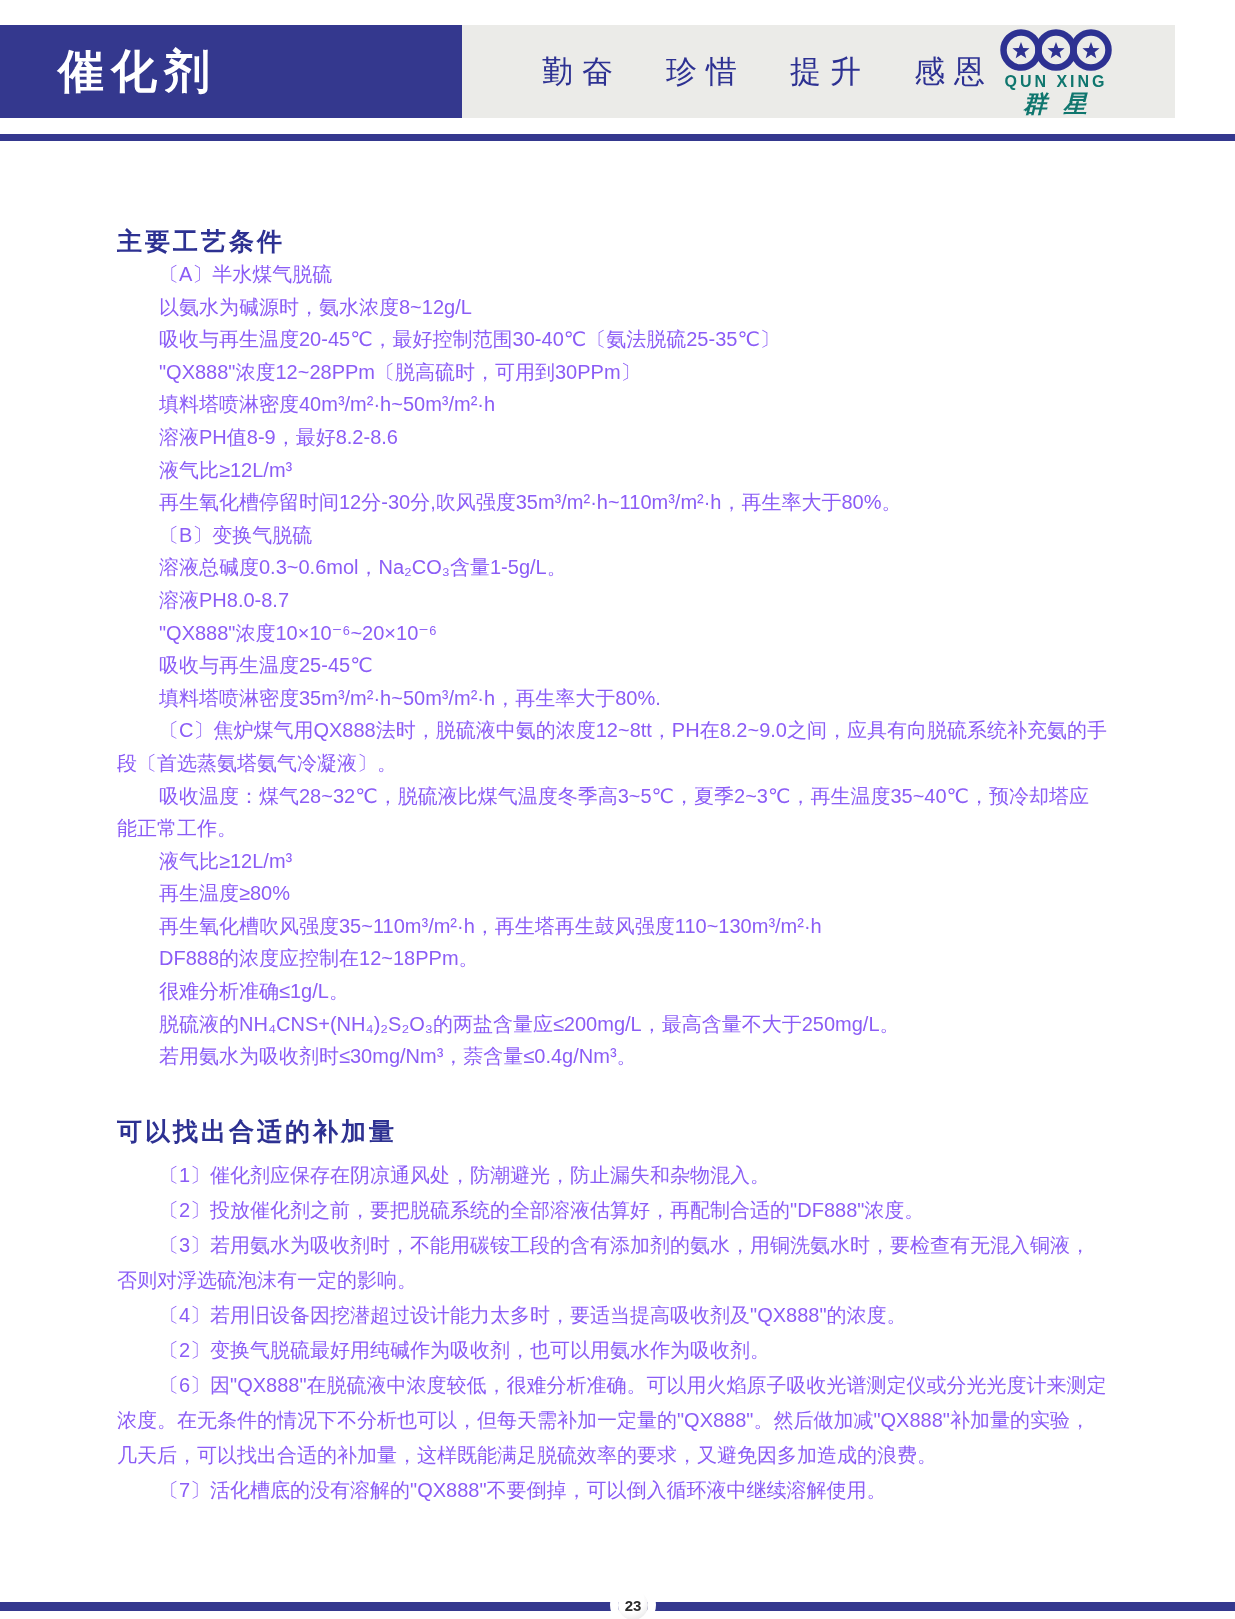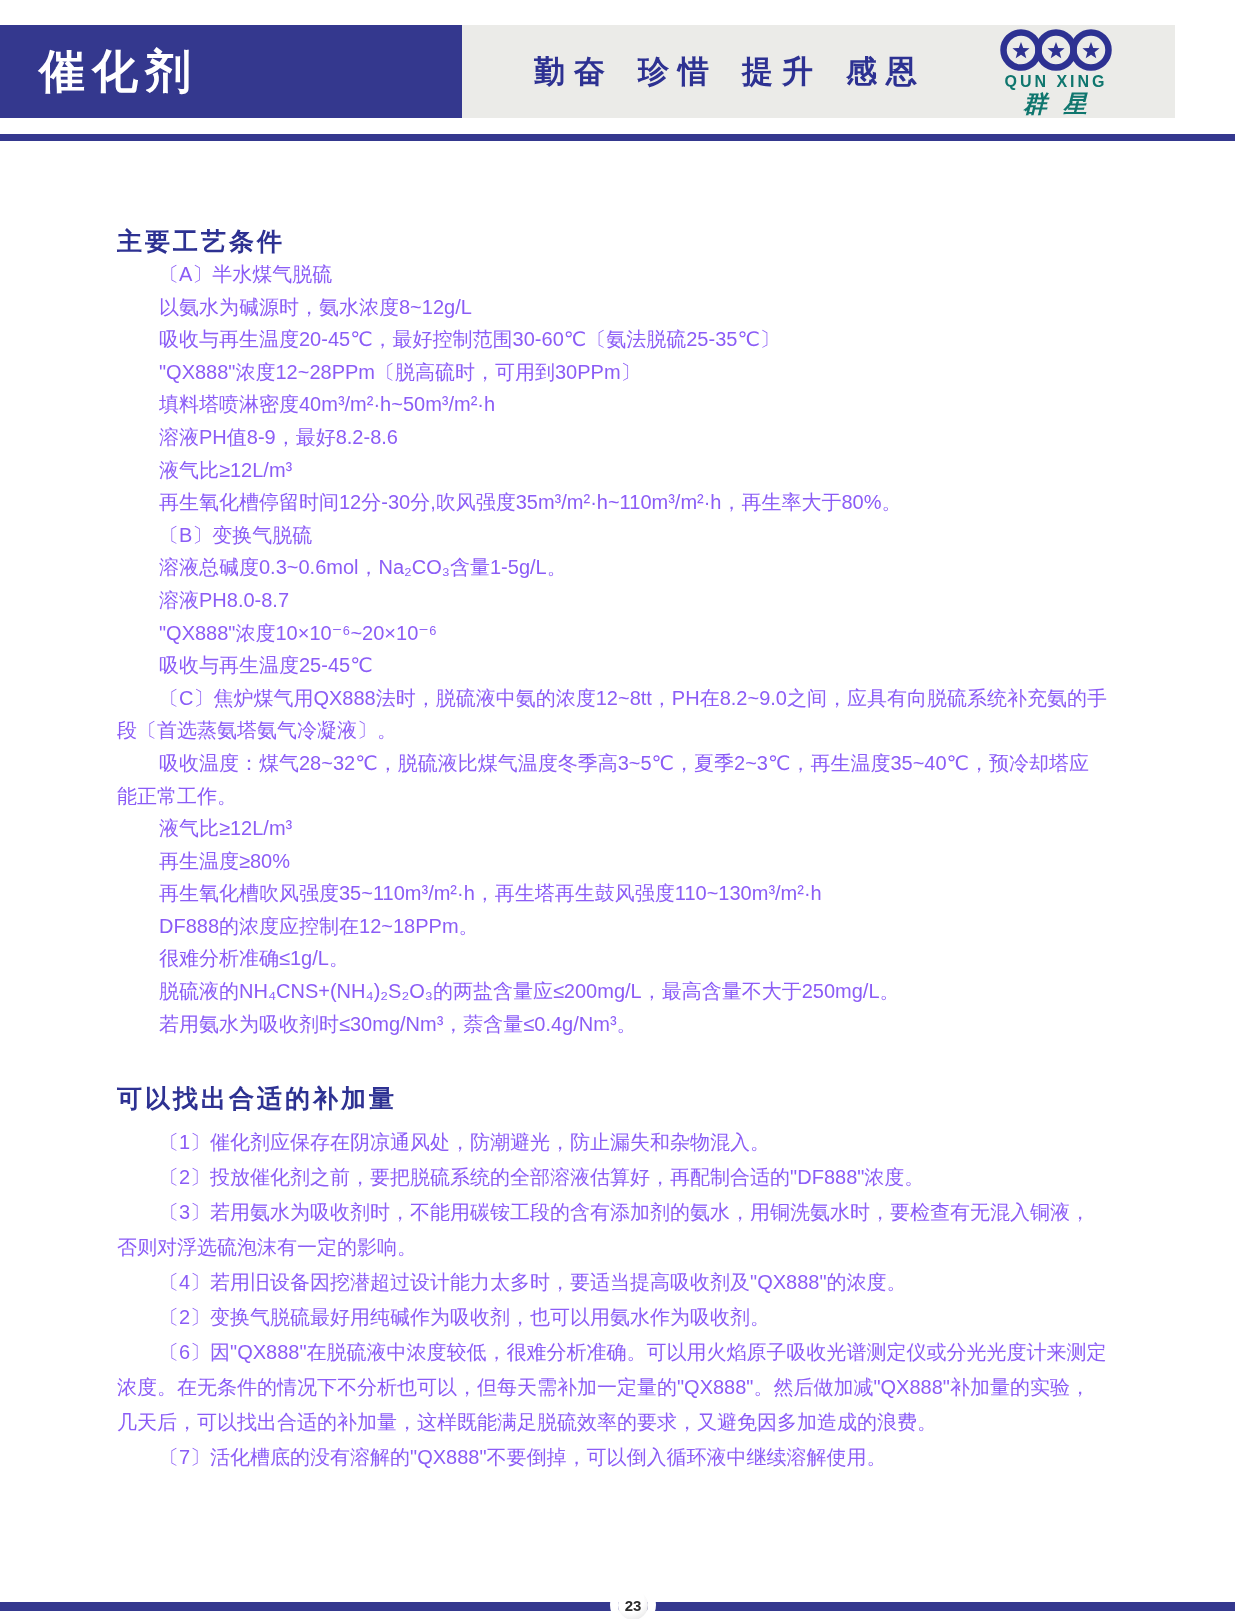--- a/index.html
+++ b/index.html
@@ -8,28 +8,28 @@
     font-family:"Liberation Sans","DejaVu Sans",sans-serif; overflow:hidden;
   }
   
   .header { position:absolute; top:25px; left:0; width:100%; height:93px; }
   .title-block {
     position:absolute; left:0; top:0; width:462px; height:93px;
     background:#34388e; display:flex; align-items:center;
   }
   .title-block .title {
     color:#ffffff; font-size:46px; font-weight:bold; letter-spacing:7px;
-    padding-left:39px; white-space:nowrap;
+    padding-left:58px; white-space:nowrap;
   }
   .band {
     position:absolute; left:462px; top:0; width:713px; height:93px; background:#ebebe8;
   }
   .motto {
-    position:absolute; left:72px; top:50%; transform:translateY(-50%);
-    display:flex; gap:24px; color:#2d3192; font-size:31px; font-weight:bold;
+    position:absolute; left:80px; top:50%; transform:translateY(-50%);
+    display:flex; gap:44px; color:#2d3192; font-size:31px; font-weight:normal;
     letter-spacing:9px; white-space:nowrap;
     font-family:"DejaVu Serif","Liberation Serif",serif;
   }
   .logo {
     position:absolute; right:60px; top:3px; width:118px; text-align:center; color:#0f766e;
   }
   .logo svg { display:block; margin:0 auto; }
   .logo-latin { font-size:16px; font-weight:bold; letter-spacing:3px; line-height:17px; }
   .logo-cjk {
     font-size:24px; font-weight:bold; font-style:italic; letter-spacing:16px;
@@ -100,31 +100,32 @@
     </div>
   </div>
   <div class="divider"></div>
 
   <div class="content">
 
     <h2 class="sec-heading sec1-heading">主要工艺条件</h2>
     <div class="sec1">
       <p>〔A〕半水煤气脱硫</p>
       <p>以氨水为碱源时，氨水浓度8~12g/L</p>
-      <p>吸收与再生温度20-45℃，最好控制范围30-60℃〔氨法脱硫25-35℃〕</p>
+      <p>吸收与再生温度20-45℃，最好控制范围30-40℃〔氨法脱硫25-35℃〕</p>
       <p>"QX888"浓度12~28PPm〔脱高硫时，可用到30PPm〕</p>
       <p>填料塔喷淋密度40m³/m²·h~50m³/m²·h</p>
       <p>溶液PH值8-9，最好8.2-8.6</p>
       <p>液气比≥12L/m³</p>
       <p>再生氧化槽停留时间12分-30分,吹风强度35m³/m²·h~110m³/m²·h，再生率大于80%。</p>
       <p>〔B〕变换气脱硫</p>
       <p>溶液总碱度0.3~0.6mol，Na₂CO₃含量1-5g/L。</p>
       <p>溶液PH8.0-8.7</p>
       <p>"QX888"浓度10×10⁻⁶~20×10⁻⁶</p>
       <p>吸收与再生温度25-45℃</p>
+      <p>填料塔喷淋密度35m³/m²·h~50m³/m²·h，再生率大于80%.</p>
       <p>〔C〕焦炉煤气用QX888法时，脱硫液中氨的浓度12~8tt，PH在8.2~9.0之间，应具有向脱硫系统补充氨的手段〔首选蒸氨塔氨气冷凝液〕。</p>
       <p>吸收温度：煤气28~32℃，脱硫液比煤气温度冬季高3~5℃，夏季2~3℃，再生温度35~40℃，预冷却塔应能正常工作。</p>
       <p>液气比≥12L/m³</p>
       <p>再生温度≥80%</p>
       <p>再生氧化槽吹风强度35~110m³/m²·h，再生塔再生鼓风强度110~130m³/m²·h</p>
       <p>DF888的浓度应控制在12~18PPm。</p>
       <p>很难分析准确≤1g/L。</p>
       <p>脱硫液的NH₄CNS+(NH₄)₂S₂O₃的两盐含量应≤200mg/L，最高含量不大于250mg/L。</p>
       <p>若用氨水为吸收剂时≤30mg/Nm³，萘含量≤0.4g/Nm³。</p>
     </div>

